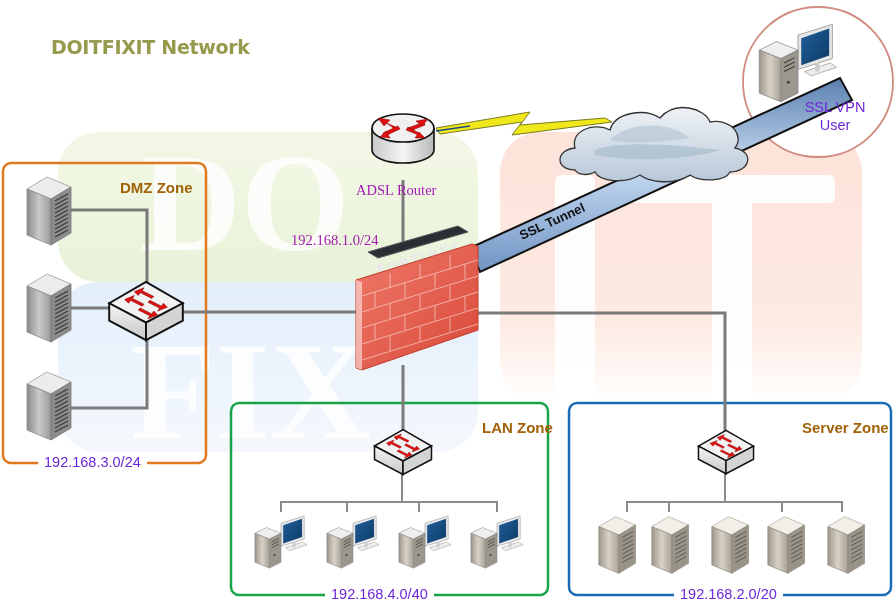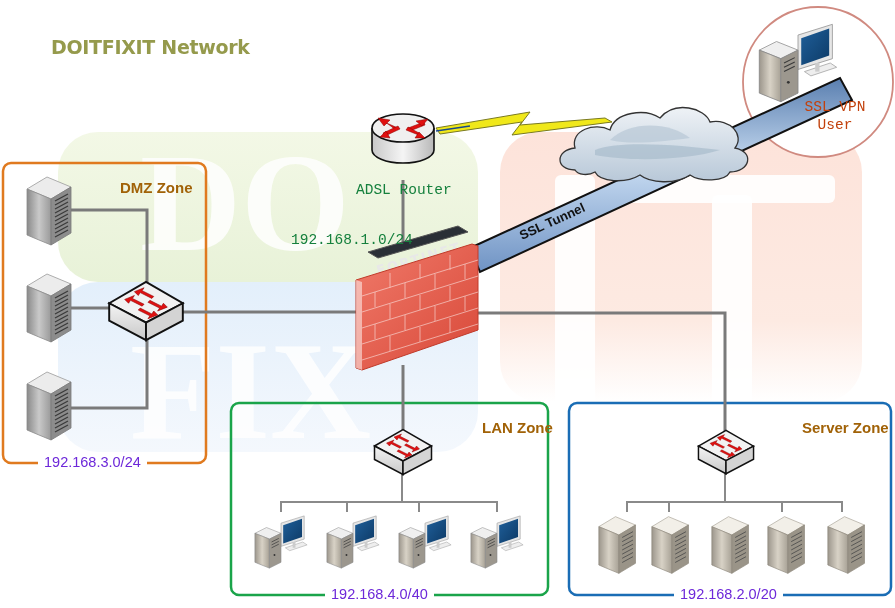--- a/index.html
+++ b/index.html
@@ -1,22 +1,22 @@
 <!DOCTYPE html>
 <html><head>
 <meta charset="utf-8">
 <style>
   html, body { margin:0; padding:0; background:#ffffff; }
   body { width:895px; height:608px; position:relative; overflow:hidden; font-family:"Liberation Sans", sans-serif; }
   #diagram { position:absolute; left:0; top:0; width:895px; height:608px; }
   .title { position:absolute; left:51px; top:36px; font-family:"DejaVu Sans", sans-serif; font-weight:bold; font-size:19px; color:#959a4c; letter-spacing:-0.3px; }
   .zone-label { position:absolute; font-family:"Liberation Sans", sans-serif; font-weight:bold; font-size:15px; color:#a16207; }
-  .label { position:absolute; font-family:Liberation Mono, monospace; font-size:14.5px; color:#15803d; white-space:nowrap; }
+  .label { position:absolute; font-family:Liberation Serif, serif; font-size:14.5px; color:#a21caf; white-space:nowrap; }
   .subnet { position:absolute; font-family:"Liberation Sans", sans-serif; font-size:14.5px; color:#6d28d9; background:#fff; padding:0 6px; white-space:nowrap; }
-  .vpn-label { position:absolute; font-family:Liberation Mono, monospace; font-size:14.5px; color:#c2410c; text-align:center; line-height:18px; }
+  .vpn-label { position:absolute; font-family:Liberation Sans, sans-serif; font-size:14.5px; color:#6d28d9; text-align:center; line-height:18px; }
 </style>
 </head>
 <body>
 
 <svg id="diagram" width="895" height="608" viewBox="0 0 895 608" xmlns="http://www.w3.org/2000/svg">
   <defs>
     <linearGradient id="gGreen" x1="0" y1="0" x2="0" y2="1">
       <stop offset="0" stop-color="#f3f8e6"></stop>
         <stop offset="1" stop-color="#e8f2d8"></stop>
     </linearGradient>

